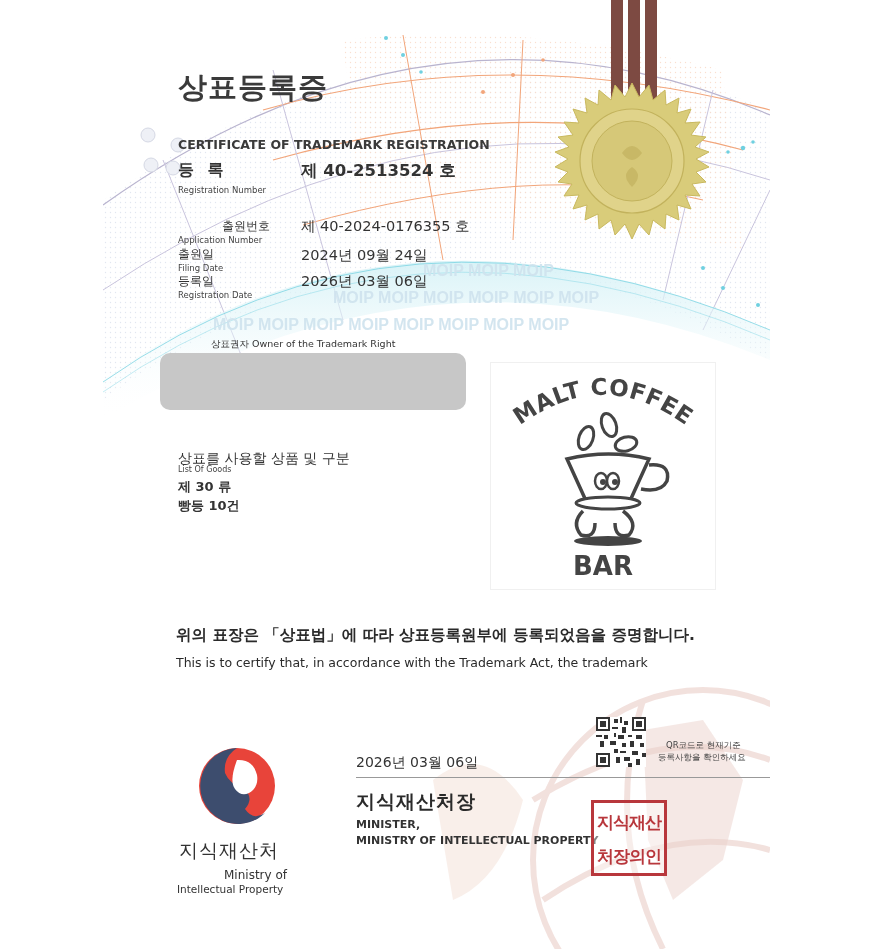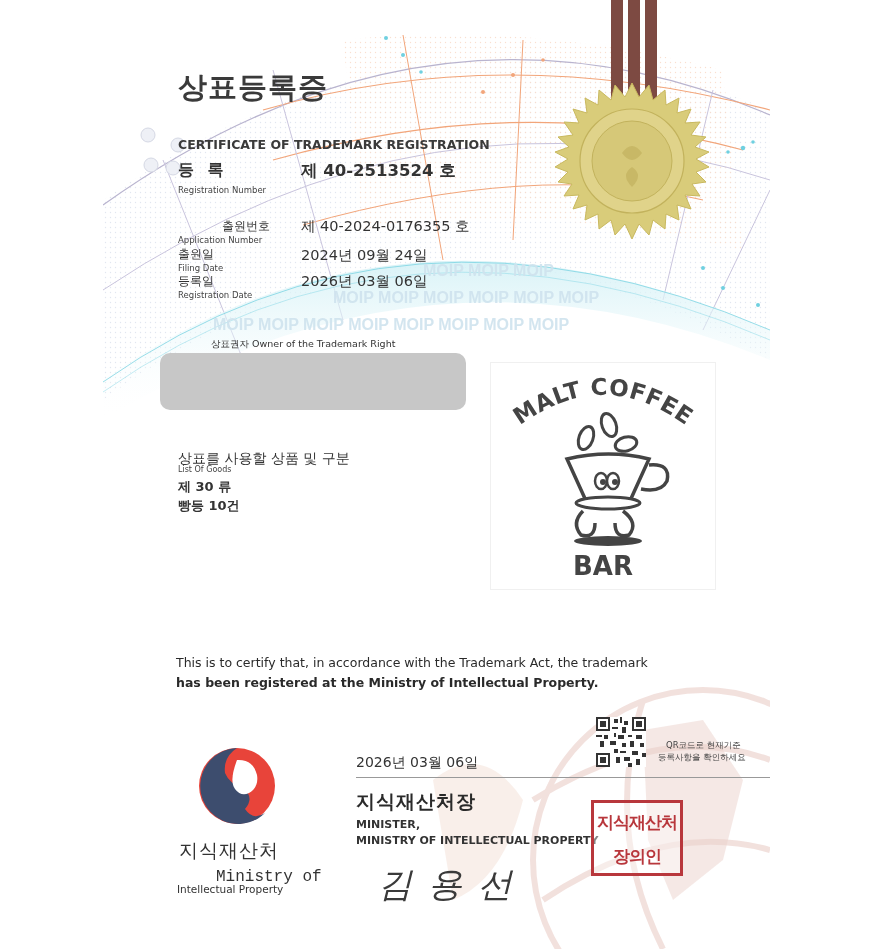--- a/index.html
+++ b/index.html
@@ -26,24 +26,24 @@
   .stmt-en2 { left:73px; top:675px; font-size:12.5px; font-weight:bold; color:#2a2a2a; }
   .date-bottom { left:253px; top:754px; font-size:14px; color:#333; }
   .date-line { left:253px; top:777px; width:415px; height:1px; background:#999; }
   .minister-ko { left:253px; top:789px; font-size:19px; font-weight:bold; color:#2a2a2a; letter-spacing:1px;text-align:right; }
   .minister-en1 { left:253px; top:818px; font-size:11px; font-weight:bold; color:#333; }
   .minister-en2 { left:253px; top:834px; font-size:11px; font-weight:bold; color:#333; }
   .signature { left:275px; top:862px; font-size:34px; font-family:"DejaVu Serif", serif; color:#3a3a3a; letter-spacing:16px; font-style:italic; }
   .qr { left:493px; top:717px; width:50px; height:50px; }
   .qr-text1 { left:563px; top:740px; font-size:8.5px; color:#444; }
   .qr-text2 { left:555px; top:752px; font-size:8.5px; color:#444; }
-  .seal-stamp { left:488px; top:800px; width:92px; height:76px; border:3px solid #b8373c; color:#b8373c; font-size:17px; line-height:34px; text-align:center; box-sizing:border-box; padding-top:2px; letter-spacing:-1px; font-weight:bold; background:rgba(255,255,255,0.4); white-space:normal; }
+  .seal-stamp { left:488px; top:800px; width:76px; height:76px; border:3px solid #b8373c; color:#b8373c; font-size:17px; line-height:34px; text-align:center; box-sizing:border-box; padding-top:2px; letter-spacing:-1px; font-weight:bold; background:rgba(255,255,255,0.4); white-space:normal; }
   .moip-logo { left:92px; top:745px; width:86px; height:82px; }
   .moip-ko { left:76px; top:838px; font-size:19px; color:#333; letter-spacing:1px; }
-  .moip-en1 { left:113px; top:868px; font-size:16px; color:#333;font-family:Liberation Mono, monospace; }
+  .moip-en1 { left:121px; top:868px; font-size:12px; color:#333; }
   .moip-en2 { left:74px; top:883px; font-size:10.5px; color:#333; }
   .ribbon { position:absolute; top:0; width:12px; height:100px; background:#7d4a42; }
   .gold-seal { left:447px; top:83px; width:164px; height:164px; }
 </style>
 </head>
 <body>
 
 <div class="page">
 
   <svg class="bg-svg" viewBox="0 0 667 949">
@@ -185,22 +185,22 @@
       <circle cx="112" cy="119" r="3" fill="#444"></circle>
         <circle cx="124" cy="119" r="3" fill="#444"></circle>
 
       <path d="M92,148 Q80,160 90,172 Q104,176 104,160" fill="#fff" stroke="#444" stroke-width="3.5"></path>
       <path d="M132,148 Q148,160 138,172 Q124,176 124,160" fill="#fff" stroke="#444" stroke-width="3.5"></path>
       <ellipse cx="117" cy="178" rx="34" ry="5" fill="#444"></ellipse>
       <text x="112" y="212" text-anchor="middle" font-family="DejaVu Sans, sans-serif" font-weight="bold" font-size="26" fill="#444">BAR</text>
     </svg>
   </div>
 
+  <div class="abs stmt-ko">위의 표장은 「상표법」에 따라 상표등록원부에 등록되었음을 증명합니다.</div>
   <div class="abs stmt-en1">This is to certify that, in accordance with the Trademark Act, the trademark</div>
-  <div class="abs stmt-en2">has been registered at the Ministry of Intellectual Property.</div>
 
   <svg class="abs qr" viewBox="0 0 25 25">
     <rect width="25" height="25" fill="#fff"></rect>
     <g fill="#333">
       <rect x="0" y="0" width="7" height="7"></rect>
         <rect x="1" y="1" width="5" height="5" fill="#fff"></rect>
         <rect x="2" y="2" width="3" height="3"></rect>
       <rect x="18" y="0" width="7" height="7"></rect>
         <rect x="19" y="1" width="5" height="5" fill="#fff"></rect>
         <rect x="20" y="2" width="3" height="3"></rect>
@@ -234,21 +234,20 @@
     </g>
   </svg>
   <div class="abs qr-text1">QR코드로 현재기준</div>
   <div class="abs qr-text2">등록사항을 확인하세요</div>
 
   <div class="abs date-bottom">2026년 03월 06일</div>
   <div class="abs date-line"></div>
   <div class="abs minister-ko">지식재산처장</div>
   <div class="abs minister-en1">MINISTER,</div>
   <div class="abs minister-en2">MINISTRY OF INTELLECTUAL PROPERTY</div>
-  <div class="abs signature">김용선</div>
 
   <div class="abs seal-stamp">지식재산처장의인</div>
 
   <svg class="abs moip-logo" viewBox="0 0 86 82">
     <circle cx="42" cy="41" r="38" fill="#e8443a"></circle>
     <path d="M42,3 A38,38 0 1 0 70,68 Q58,76 50,64 Q60,52 48,44 Q34,38 30,28 Q28,12 42,3 Z" fill="#3d4d6e"></path>
     <path d="M42,15 Q58,14 62,30 Q64,42 54,48 Q46,52 40,44 Q34,36 42,15 Z" fill="#fff"></path>
   </svg>
   <div class="abs moip-ko">지식재산처</div>
   <div class="abs moip-en1">Ministry of</div>

